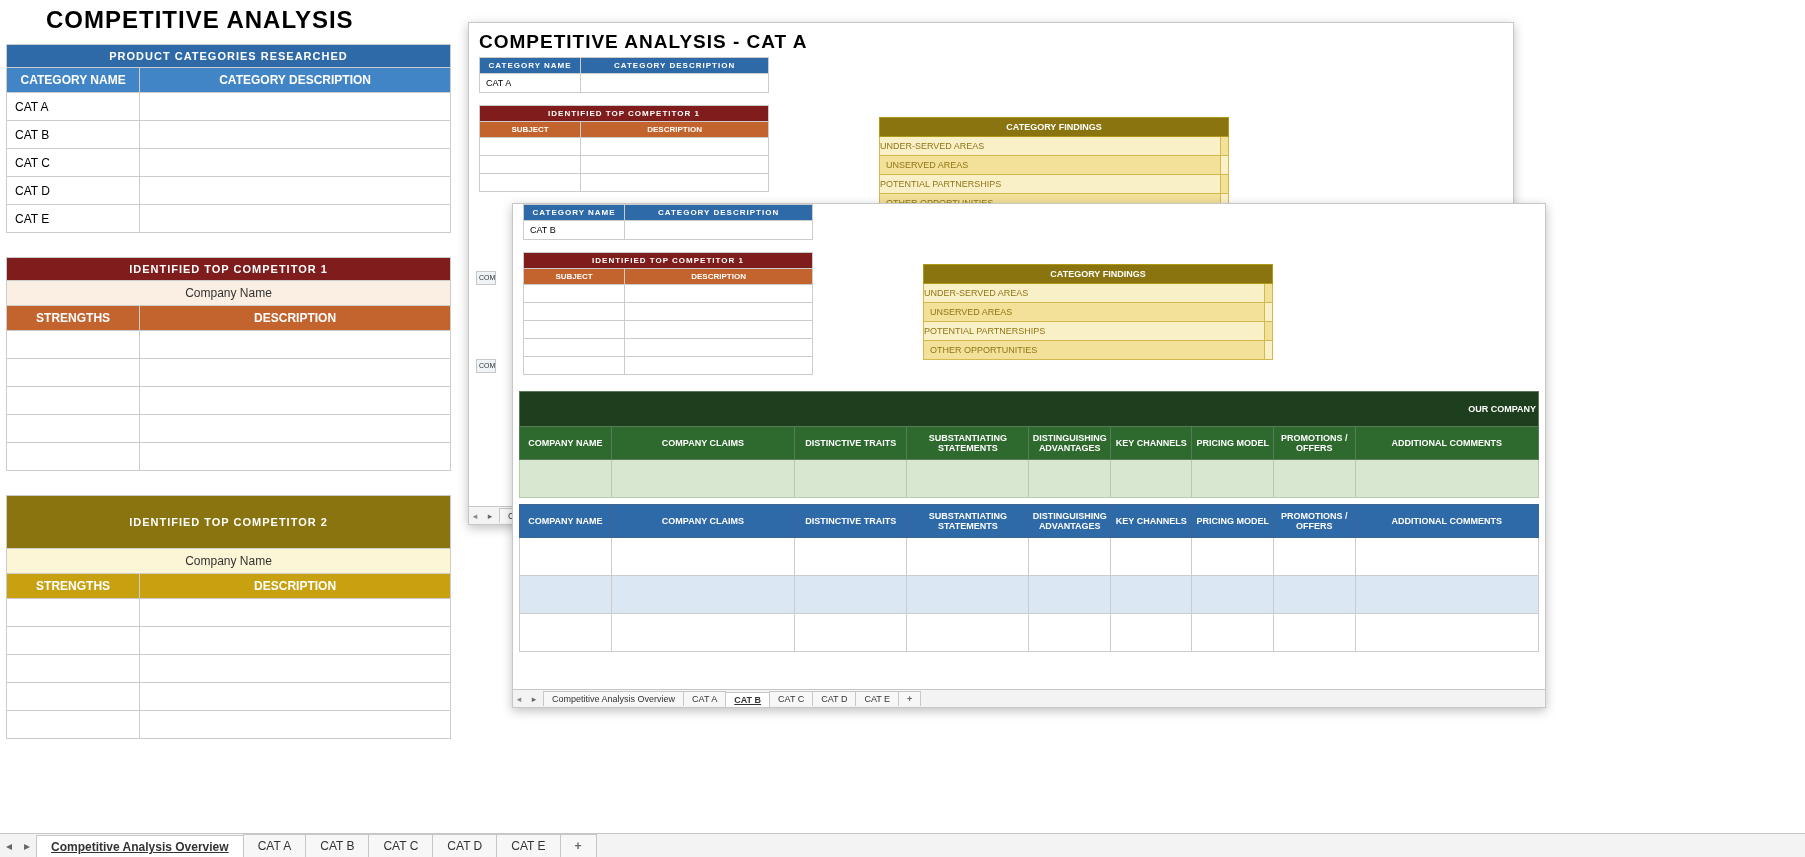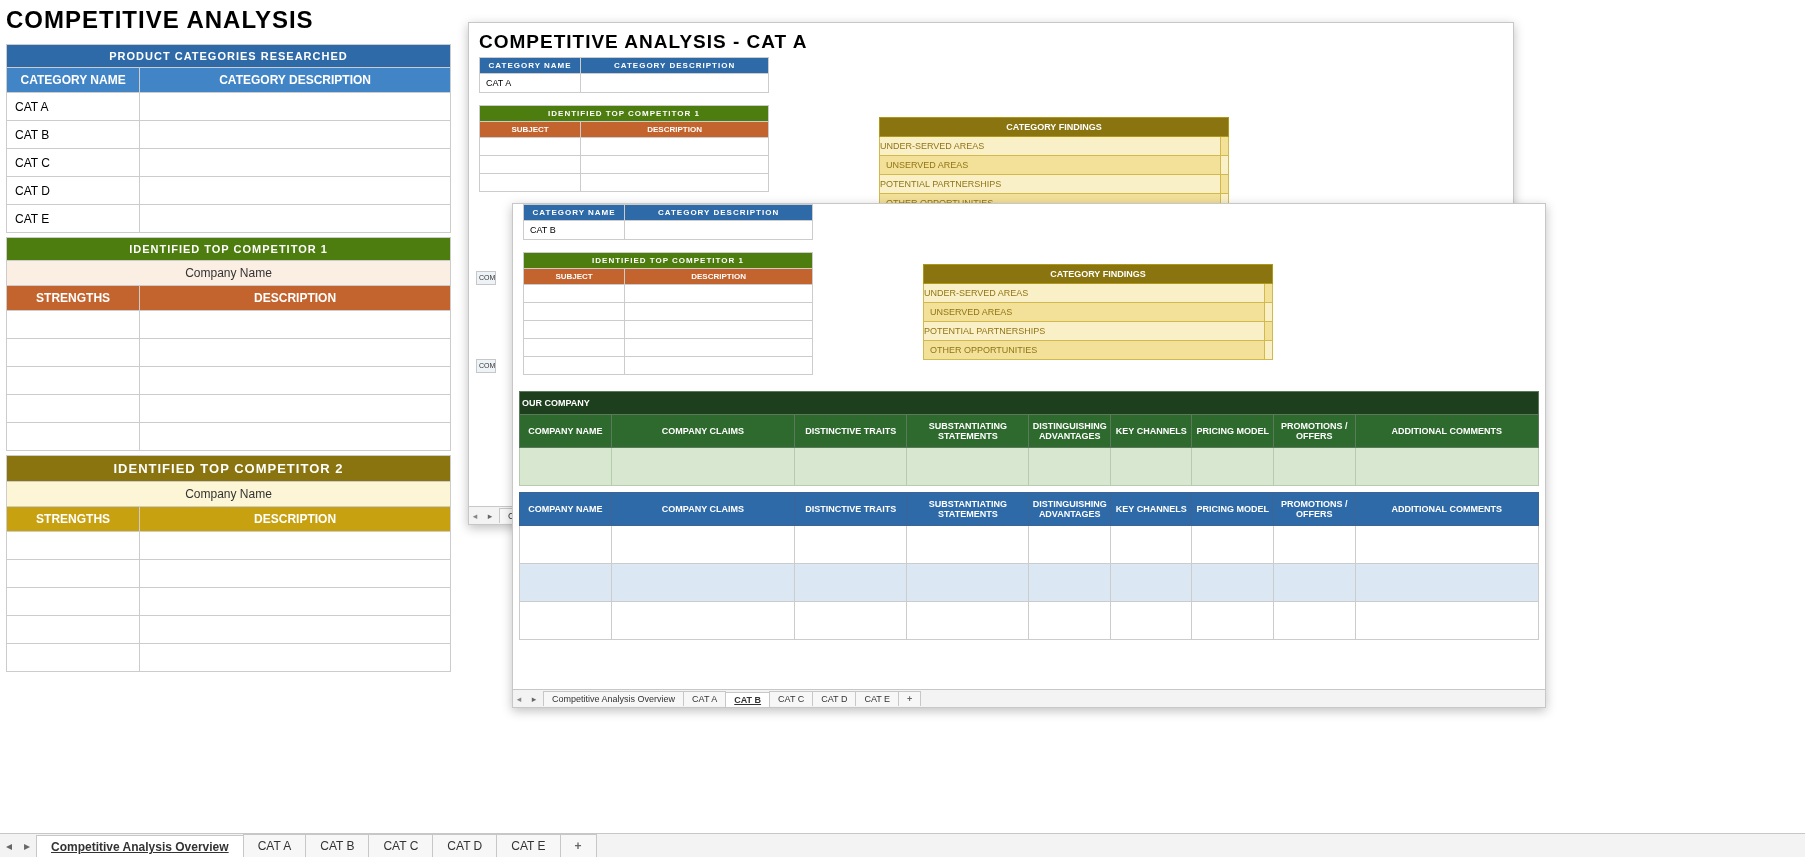--- a/index.html
+++ b/index.html
@@ -15,44 +15,45 @@
   
   .left-sheet {
     position: absolute;
     left: 6px;
     top: 0;
     width: 445px;
   }
   .main-title {
     font-size: 24px; font-weight: 800; letter-spacing: 1px;
     padding: 6px 0 10px 0;
+    margin-left: 40px;
   }
   table { border-collapse: collapse; width: 100%; }
-  .tbl { margin-bottom: 4px; }
+  .tbl { margin-bottom: 24px; }
   .band-blue-dk { background:#2f6aa8; color:#fff; text-align:center; font-size:11px; font-weight:700; letter-spacing:1px; padding:5px 4px; border:1px solid #ccc;}
   .band-blue-md { background:#4285c7; color:#fff; text-align:center; font-size:12px; font-weight:700; padding:5px 4px; border:1px solid #ccc;}
-  .band-brown  { background:#4d7c0f; color:#fff; text-align:center; font-size:11px; font-weight:700; letter-spacing:1px; padding:5px 4px; border:1px solid #ccc;}
+  .band-brown  { background:#7f1d1d; color:#fff; text-align:center; font-size:11px; font-weight:700; letter-spacing:1px; padding:5px 4px; border:1px solid #ccc;}
   .band-beige  { background:#fbeee3; color:#333; text-align:center; font-size:12px; padding:5px 4px; border:1px solid #ccc;}
   .band-orange { background:#c3632d; color:#fff; text-align:center; font-size:12px; font-weight:700; padding:5px 4px; border:1px solid #ccc;}
-  .band-olive-dk { background:#8a7410; color:#fff; text-align:center; font-size:13px; font-weight:700; letter-spacing:1px; padding:5px 4px; border:1px solid #ccc;}
+  .band-olive-dk { background:#8a7410; color:#fff; text-align:center; font-size:11px; font-weight:700; letter-spacing:1px; padding:20px 4px; border:1px solid #ccc;}
   .band-cream  { background:#fdf6d6; color:#333; text-align:center; font-size:12px; padding:5px 4px; border:1px solid #ccc;}
   .band-gold   { background:#c7a10f; color:#fff; text-align:center; font-size:12px; font-weight:700; padding:5px 4px; border:1px solid #ccc;}
   td.cell { border:1px solid #ccc; padding:6px 8px; font-size:12px; height:28px; }
   td.cellsm { border:1px solid #ccc; padding:4px 6px; font-size:9px; height:18px; }
   
   .sheet-window {
     position:absolute; background:#fff;
     border:1px solid #c7c7c7;
     box-shadow:0 3px 10px rgba(0,0,0,.25);
   }
   .win-a { left:468px; top:22px; width:1046px; height:503px; z-index:2; overflow:hidden;}
   .win-b { left:512px; top:203px; width:1034px; height:505px; z-index:3; overflow:hidden;}
   .win-title { font-size:19px; font-weight:700; letter-spacing:1px; padding:8px 10px 4px 10px;}
   .mini th, .mini td { font-size:9px; }
-  .green-dk { background:#1d3f1d; color:#fff; font-size:9px; font-weight:700; text-align:left; padding:6px 2px; border:1px solid #5b7a5b;}
+  .green-dk { background:#1d3f1d; color:#fff; font-size:9px; font-weight:700; text-align:right; padding:12px 2px; border:1px solid #5b7a5b;}
   .green-md { background:#2e6a2e; color:#fff; font-size:9px; font-weight:700; text-align:center; padding:6px 2px; border:1px solid #5b7a5b;}
   .green-lt { background:#d8e8d0; border:1px solid #b7ccaf; }
   .blue-dk2 { background:#1a3a5d; color:#fff; font-size:9px; font-weight:700; text-align:center; padding:4px 2px; border:1px solid #3c6594;}
   .blue-md2 { background:#2f6aa8; color:#fff; font-size:9px; font-weight:700; text-align:center; padding:6px 2px; border:1px solid #3c6594;}
   .blue-row-lt { background:#dbe7f2; }
   .blue-row    { background:#fff; }
   .olive-hd { background:#8a7410; color:#fff; font-size:9px; font-weight:700; text-align:center; padding:4px 2px; border:1px solid #b09817;}
   .olive-lbl { background:#faf0c8; color:#917615; font-size:8px; padding:4px 0; border:1px solid #d2b94e;}
   .olive-lbl-alt { background:#f3e19a; color:#917615; font-size:8px; padding:4px 6px; border:1px solid #d2b94e;}
   .olive-val { background:#f3e19a; border:1px solid #d2b94e;}

